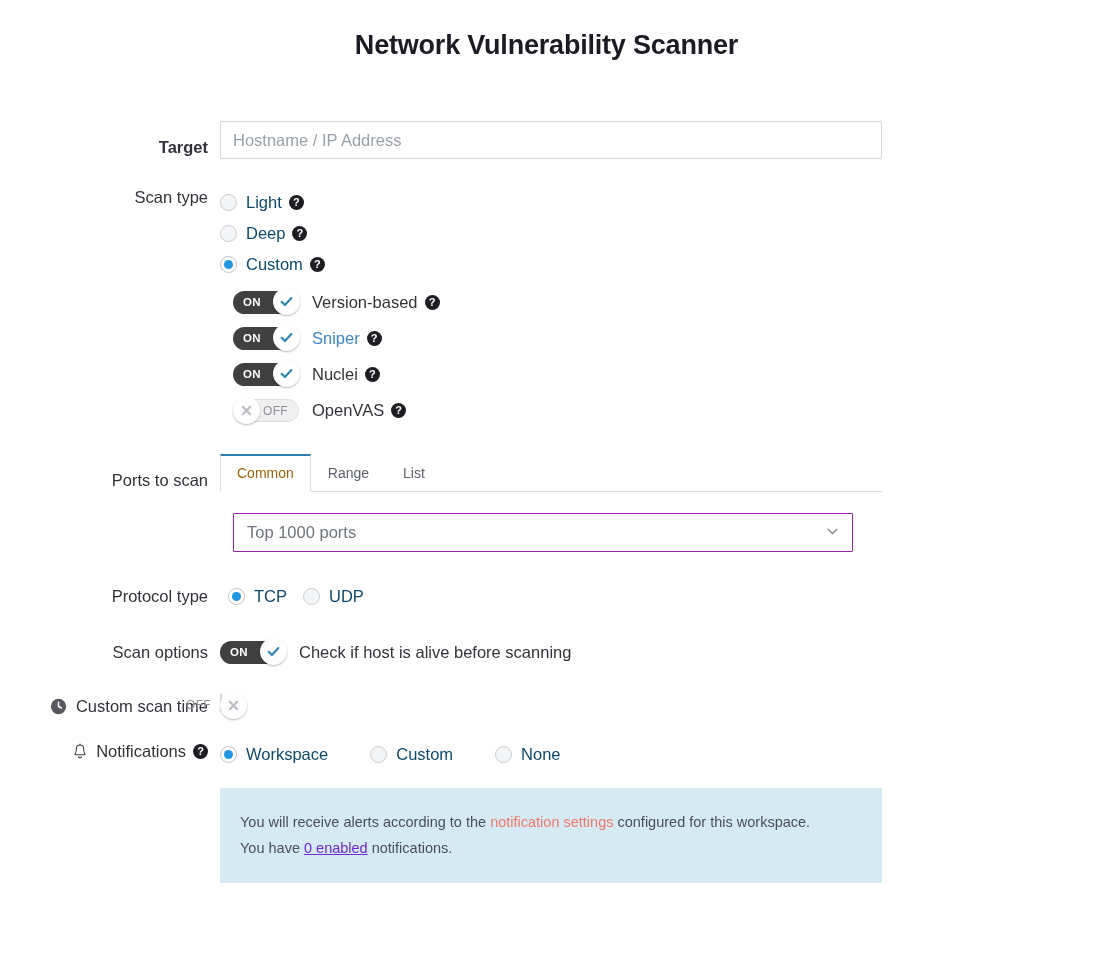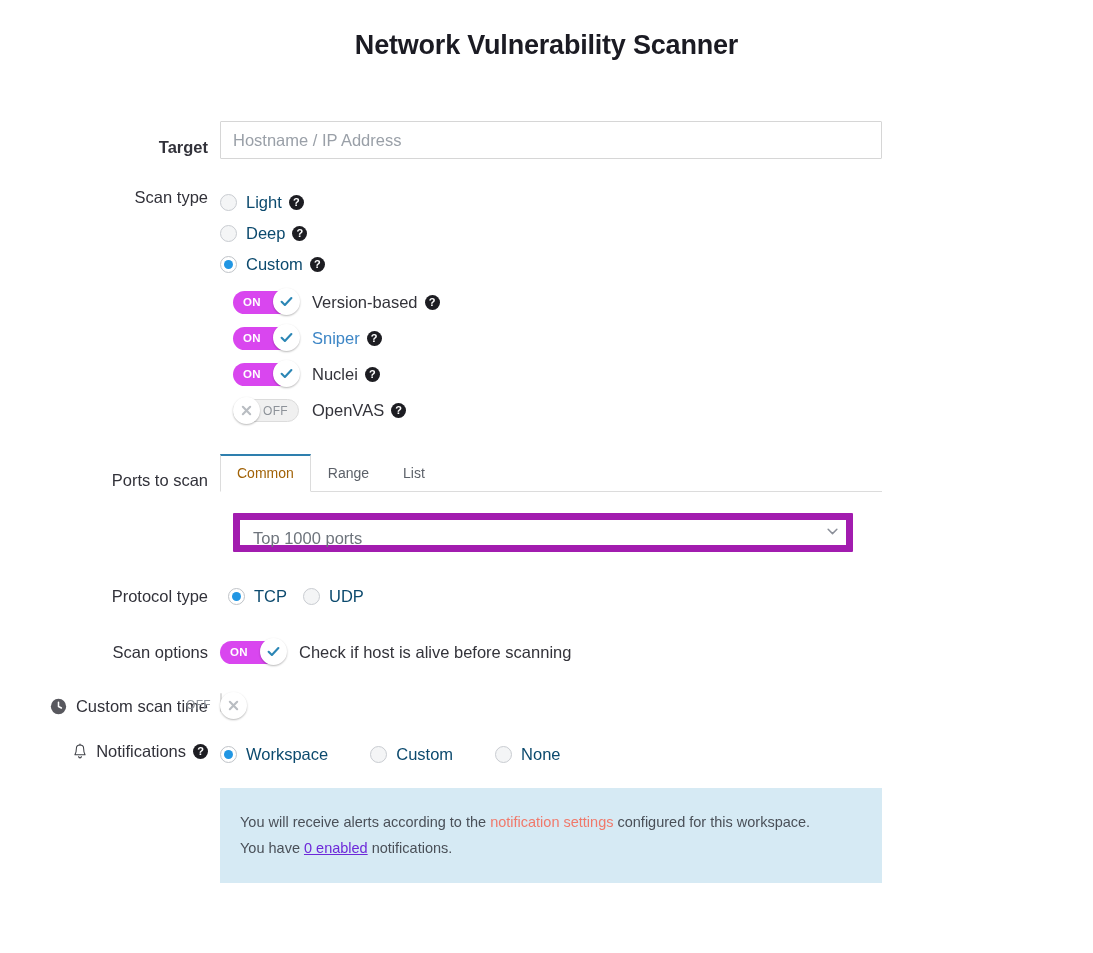--- a/index.html
+++ b/index.html
@@ -86,21 +86,21 @@
 
   
   .toggle-line { display: flex; align-items: center; height: 36px; }
   .toggle {
     position: relative;
     width: 66px; height: 23px;
     border-radius: 14px;
     flex: 0 0 66px;
     margin-right: 13px;
   }
-  .toggle.on { background: #d946ef; }
+  .toggle.on { background: #404040; }
   .toggle.off { background: #f0f0f0; border: 1px solid #dcdcdc; }
   .toggle .tword {
     position: absolute; top: 0; height: 23px; line-height: 23px;
     font-size: 11.5px; font-weight: bold; letter-spacing: 0.3px;
   }
   .toggle.on .tword { left: 10px; color: #ffffff; }
   .toggle.off .tword { right: 10px; color: #8d9299; font-weight: normal; font-size: 12px; }
   .knob {
     position: absolute; top: -2.5px;
     width: 27px; height: 27px; border-radius: 50%;
@@ -142,21 +142,21 @@
     color: #a16207;
     padding-top: 8px;
   }
   .select-wrap {
     margin-top: 21px; margin-left: 13px;
     position: relative;
     width: 620px; height: 39px;
   }
   .select-box {
     width: 100%; height: 100%;
-    border: 7px solid #a21caf;
+    border: 1px solid #a21caf;
     background: #fff;
     font-size: 16.5px; color: #6e747c;
     padding: 0 13px; line-height: 37px;
     border-radius: 1px;
   }
   .chev {
     position: absolute; right: 15px; top: 15px;
     width: 11px; height: 7px;
   }
 

